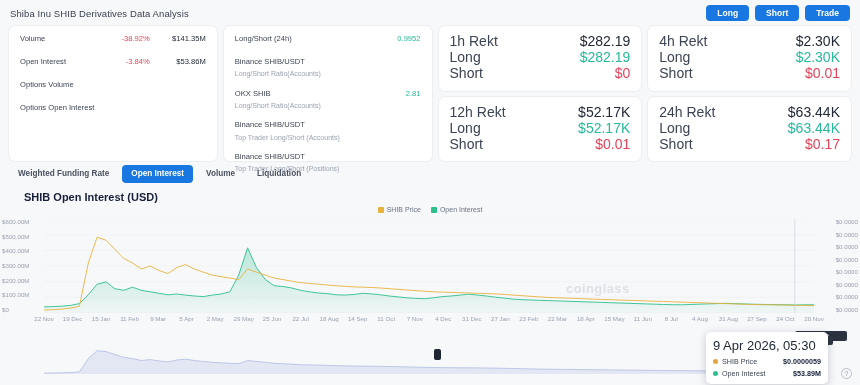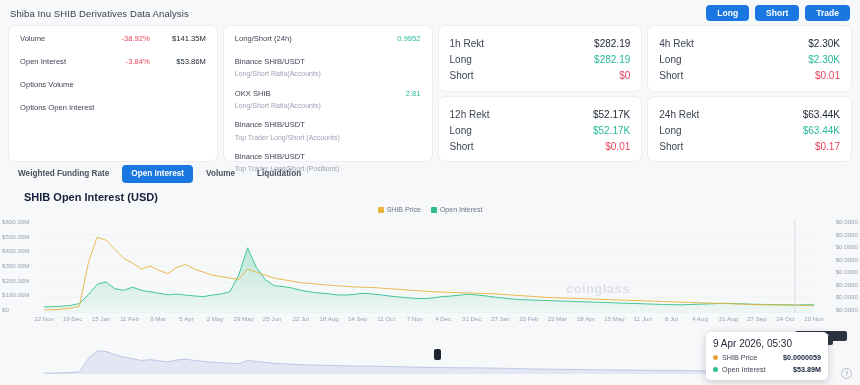--- a/index.html
+++ b/index.html
@@ -49,21 +49,21 @@
   .srow .lbl { flex: 1; line-height: 1.35; }
   .srow .lbl .sub { display: block; color: #9aa2b1; font-size: 7px; margin-top: 2px; }
   .srow .pct { width: 52px; text-align: right; }
   .srow .val { width: 56px; text-align: right; }
   .neg { color: #e8435a; }
   .pos { color: #26b99a; }
   .dark { color: #222a37; }
 
   .rrow {
     display: flex; justify-content: space-between; align-items: flex-end;
-    font-size: 10px; color: #3c4453; height: 16px; gap: 24px;
+    font-size: 14px; color: #3c4453; height: 16px; gap: 24px;
   }
   .rrow .rv { font-weight: normal; }
   .rrow.head .rk { color: #3c4453; }
   .rrow.head .rv { color: #222a37; }
 
   
   .tabs {
     display: flex; align-items: center; gap: 4px;
     padding: 0 9px; height: 26px; 
   }
@@ -111,21 +111,21 @@
     letter-spacing: .4px; font-weight: bold; pointer-events: none;
   }
 
   
   .tooltip {
     position: absolute; left: 706px; top: 332px; width: 122px;
     background: #fff; border-radius: 5px;
     box-shadow: 0 2px 9px rgba(20,28,45,.22);
     padding: 6px 7px; z-index: 9;
   }
-  .tt-date { font-size: 10px; color: #222a37; margin-bottom: 4px; }
+  .tt-date { font-size: 13px; color: #222a37; margin-bottom: 4px; }
   .tt-row { display: flex; align-items: center; font-size: 7.2px; margin-top: 3px; color: #3c4453; }
   .tt-dot { width: 5px; height: 5px; border-radius: 50%; margin-right: 4px; }
   .tt-name { flex: 1; }
   .tt-val { color: #16203a; font-weight: bold; }
 
   .axis-flag {
     position: absolute; left: 795px; top: 331px;
     background: #2b3240; color: #fff; font-size: 5.8px;
     padding: 2px 3px; border-radius: 2px; white-space: nowrap;
     overflow: hidden; width: 52px; z-index: 8;

